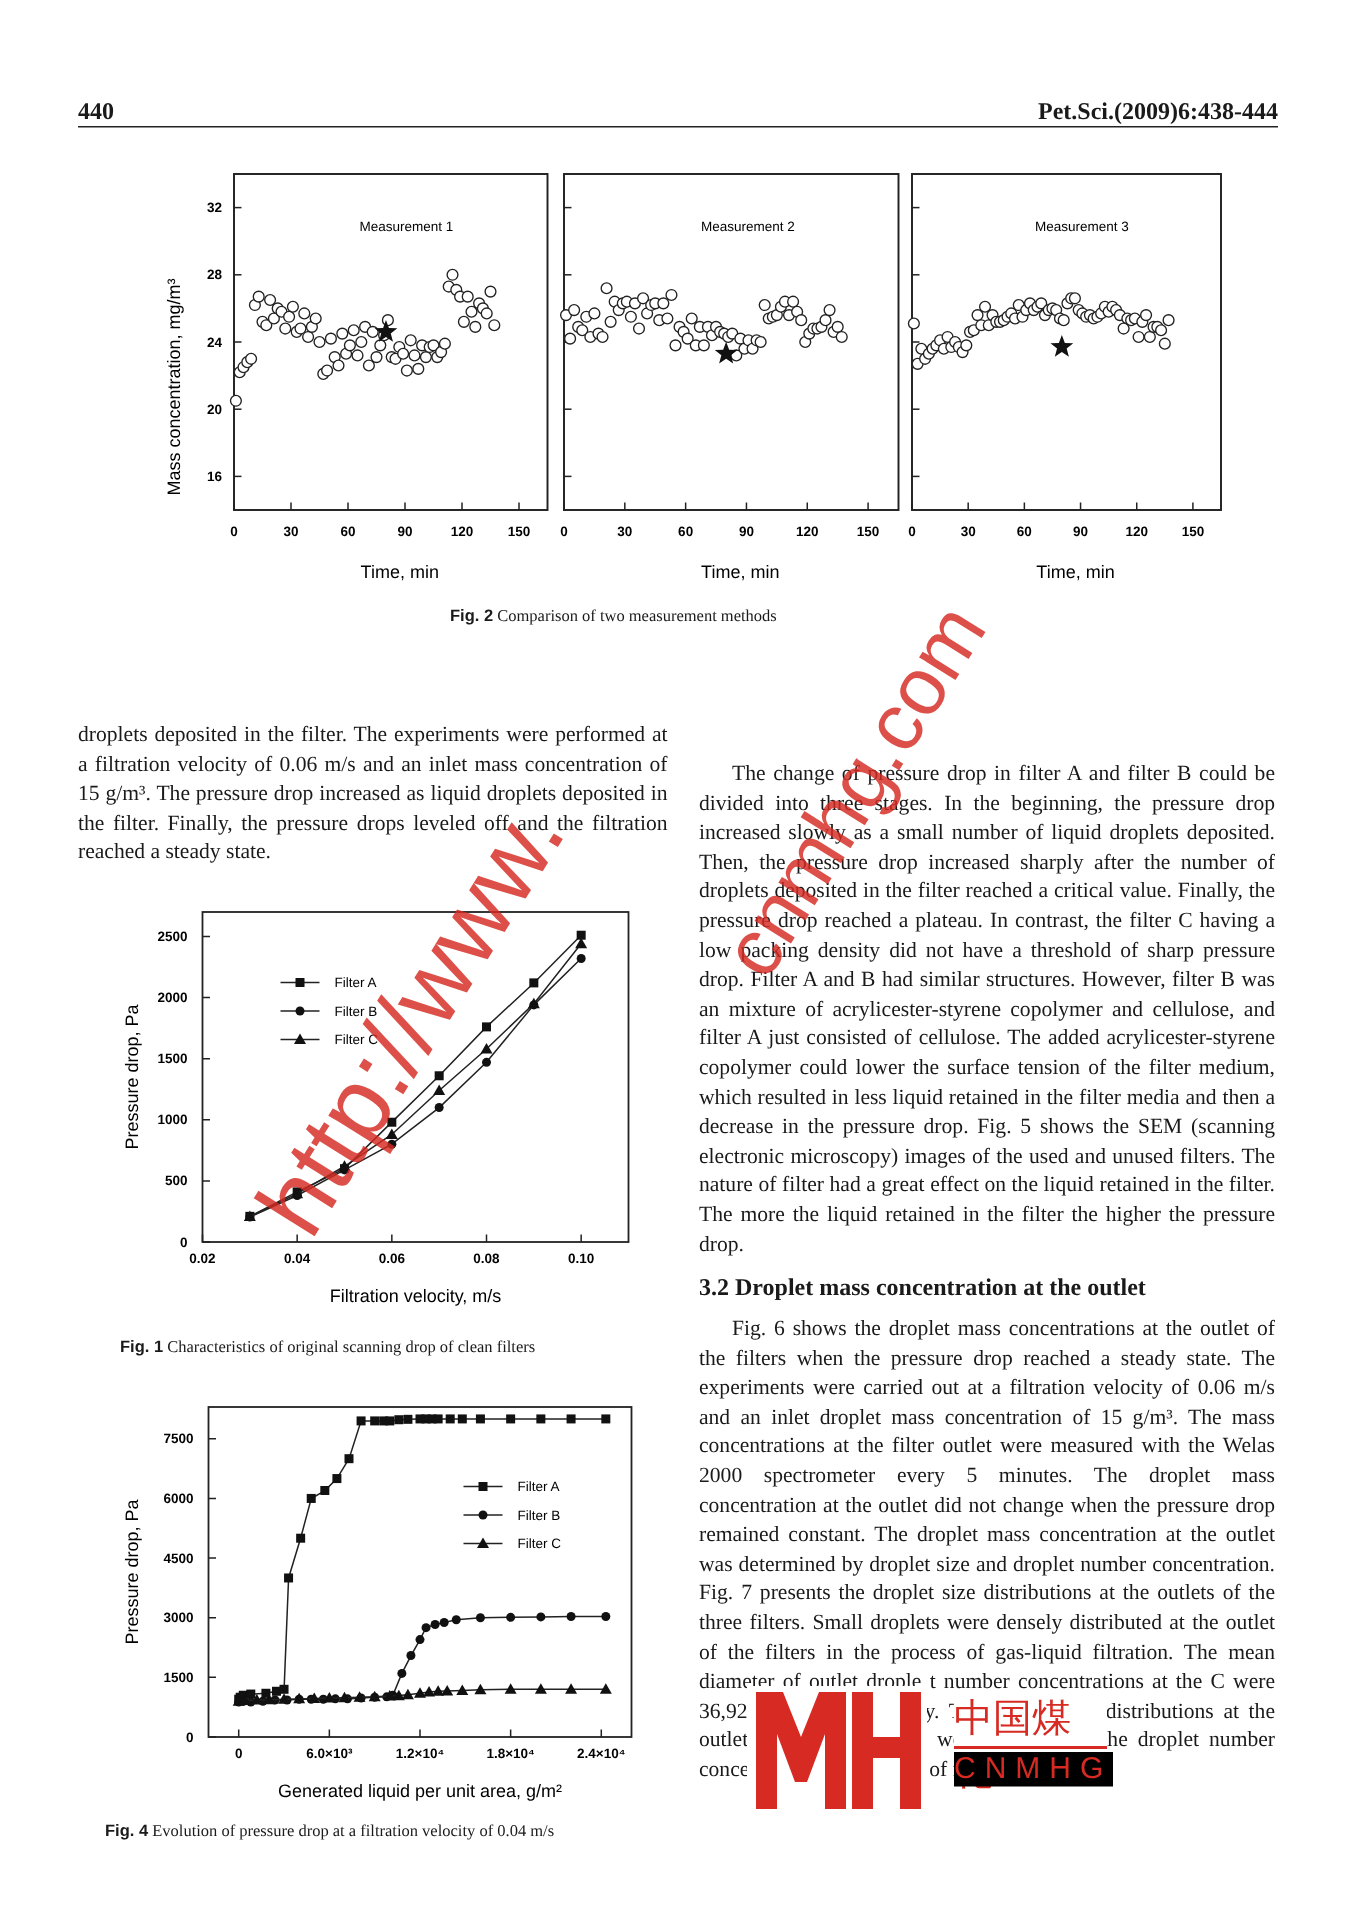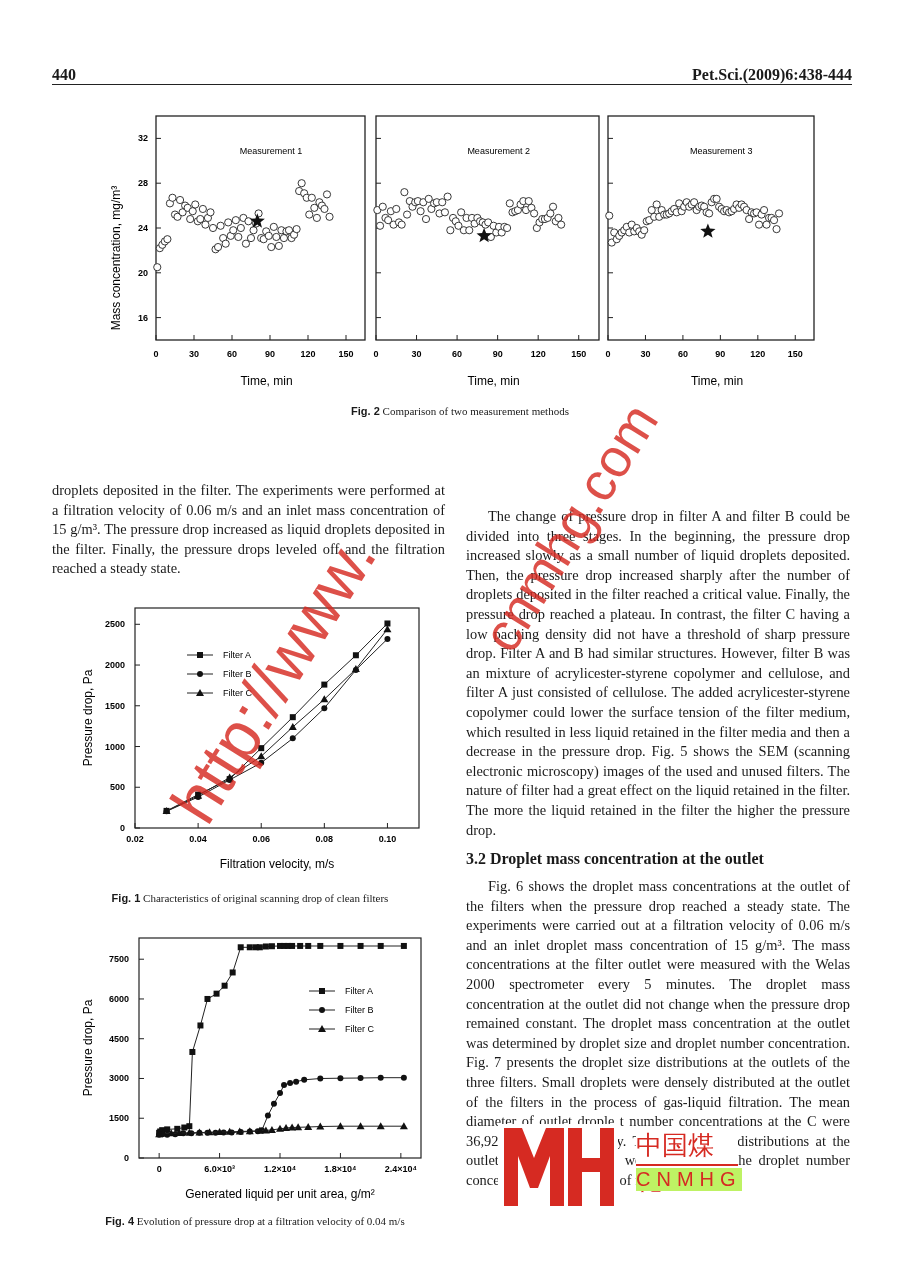--- a/index.html
+++ b/index.html
@@ -1,31 +1,31 @@
 <!DOCTYPE html>
 <html><head>
 <meta charset="utf-8">
 <style>
   html, body { margin:0; padding:0; background:#fff; }
   body { width:904px; height:1272px; position:relative; overflow:hidden; font-family:"Liberation Serif", serif; color:#1a1a1a; }
   .header { position:absolute; top:66px; left:52px; width:800px; height:18px; border-bottom:1.5px solid #222; font-size:16px; font-weight:bold; }
   .header .left { position:absolute; left:0; top:0; }
   .header .right { position:absolute; right:0; top:0; }
   svg text { font-family:"Liberation Sans", sans-serif; }
-  .caption { position:absolute; font-size:11px; text-align:center; line-height:16px; }
+  .caption { position:absolute; font-size:11px; line-height:16px; }
   .caption .fig { font-family:"Liberation Sans", sans-serif; font-weight:bold; }
   .para { position:absolute; font-size:14.4px; line-height:19.6px; text-align:justify; }
   .para p { margin:0; text-indent:22px; }
   .heading { position:absolute; font-weight:bold; font-size:16px; }
   .watermark { position:absolute; color:#d62a22; opacity:0.82; font-family:"Liberation Sans", sans-serif; font-size:66px; transform-origin:left bottom; white-space:nowrap; pointer-events:none; }
   .logo { position:absolute; left:498px; top:1124px; width:240px; height:86px; }
   .logo .mark { position:absolute; left:0; top:0; width:120px; height:86px; background:transparent; }
   .logo .cn { position:absolute; left:138px; top:4px; font-size:26px; color:#d62a22; font-family:"DejaVu Sans", sans-serif; background:#fff; }
   .logo .bar { position:absolute; left:138px; top:40px; width:102px; height:2px; background:#d62a22; }
-  .logo .en { position:absolute; left:138px; top:44px; font-size:20px; letter-spacing:6px; color:#d62a22; font-family:"Liberation Sans", sans-serif; background:#bef264; }
+  .logo .en { position:absolute; left:138px; top:44px; font-size:20px; letter-spacing:6px; color:#d62a22; font-family:"Liberation Sans", sans-serif; background:#000000; }
 </style>
 </head>
 <body>
 
 <div class="header">
   <span class="left">440</span>
   <span class="right">Pet.Sci.(2009)6:438-444</span>
 </div>
 
 <svg id="fig2" style="position:absolute;left:100px;top:110px;" width="720" height="290">

